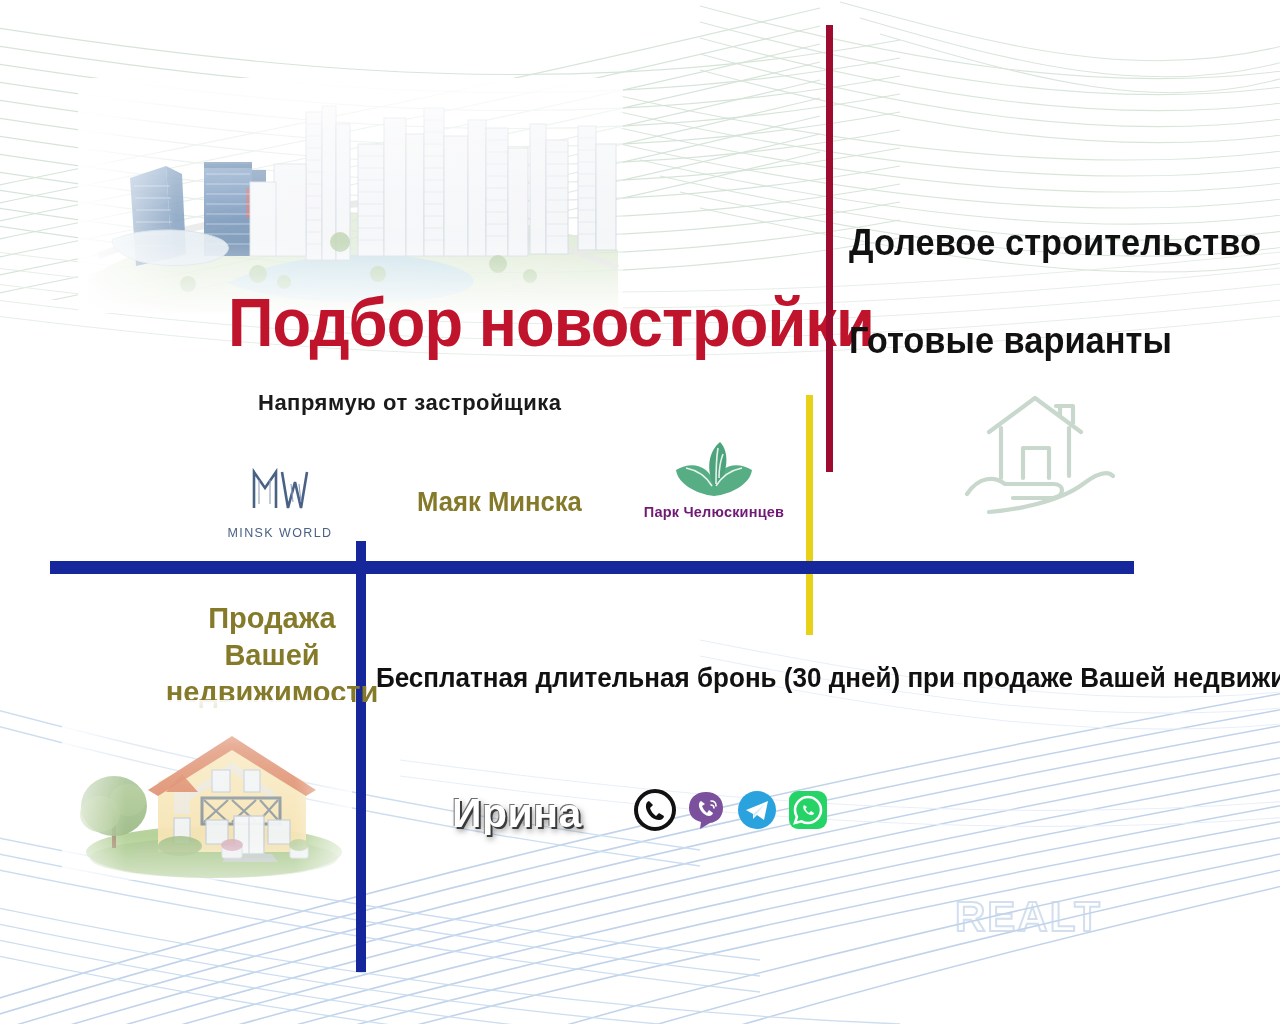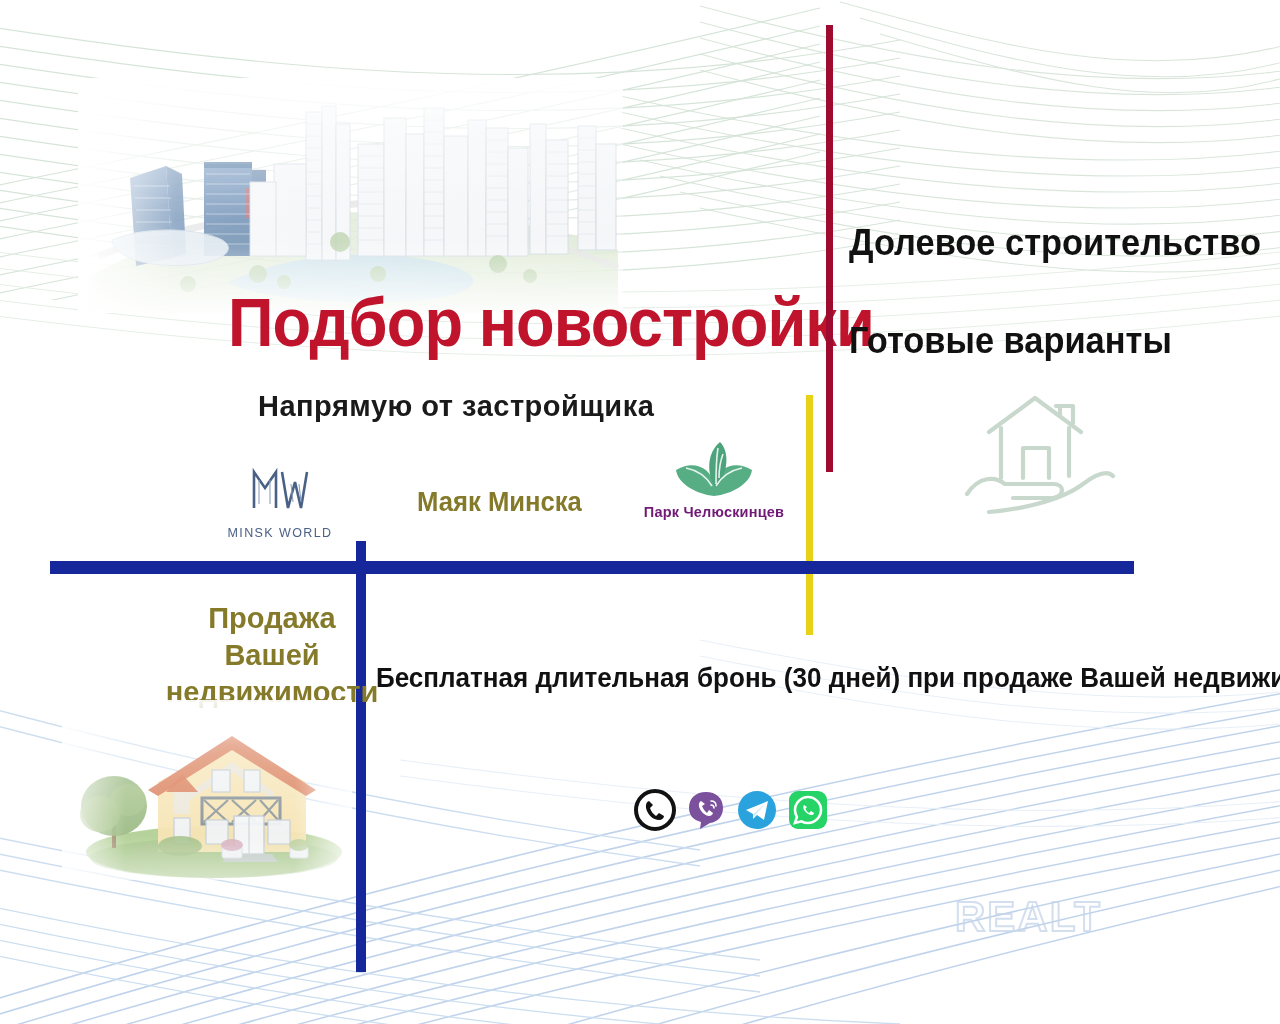--- a/index.html
+++ b/index.html
@@ -29,21 +29,21 @@
     font-weight:bold;
     color:#c0142d;
     letter-spacing:-1px;
     transform:scaleX(0.93);
     transform-origin:left top;
     white-space:nowrap;
     font-family:"Liberation Sans", sans-serif;
   }
   #subheadline{
     position:absolute;left:258px;top:390px;
-    font-size:29px;font-weight:bold;color:#1a1a1a;
+    font-size:22px;font-weight:bold;color:#1a1a1a;
     white-space:nowrap;letter-spacing:0.5px;
   }
 
   
   .right-line{
     position:absolute;left:849px;
     font-size:37px;font-weight:bold;color:#111;
     white-space:nowrap;transform:scaleX(0.93);transform-origin:left top;
   }
   #right-line-1{top:222px;}
@@ -432,20 +432,21 @@
       <rect x="228" y="146" width="18" height="12" rx="2" fill="#eceff1" stroke="#cfd6db" stroke-width="1"></rect>
       <ellipse cx="237" cy="145" rx="10" ry="6" fill="#a8c488" opacity="0.85"></ellipse>
 
       <rect x="0" y="0" width="290" height="180" fill="url(#fadeHouse)"></rect>
       <rect x="0" y="0" width="290" height="180" fill="url(#fadeHouseX)"></rect>
     </svg>
   </div>
 
   <div id="banner-text">Бесплатная длительная бронь (30 дней) при продаже Вашей недвижимости</div>
 
+  <div id="agent-name">Ирина</div>
 
   <div id="socials">
     <div class="social">
       <svg viewBox="0 0 42 42" width="42" height="42">
         <circle cx="21" cy="21" r="19" fill="#ffffff" stroke="#111111" stroke-width="4"></circle>
         <path d="M15 12 C 12 13, 11 17, 13 22 C 15 27, 20 31, 25 31 C 28 31, 30 29, 30 27 L25 24 L22 27 C 19 25, 17 22, 16 19 L19 16 Z" fill="#111111"></path>
       </svg>
     </div>
     <div class="social">
       <svg viewBox="0 0 42 42" width="42" height="42">

